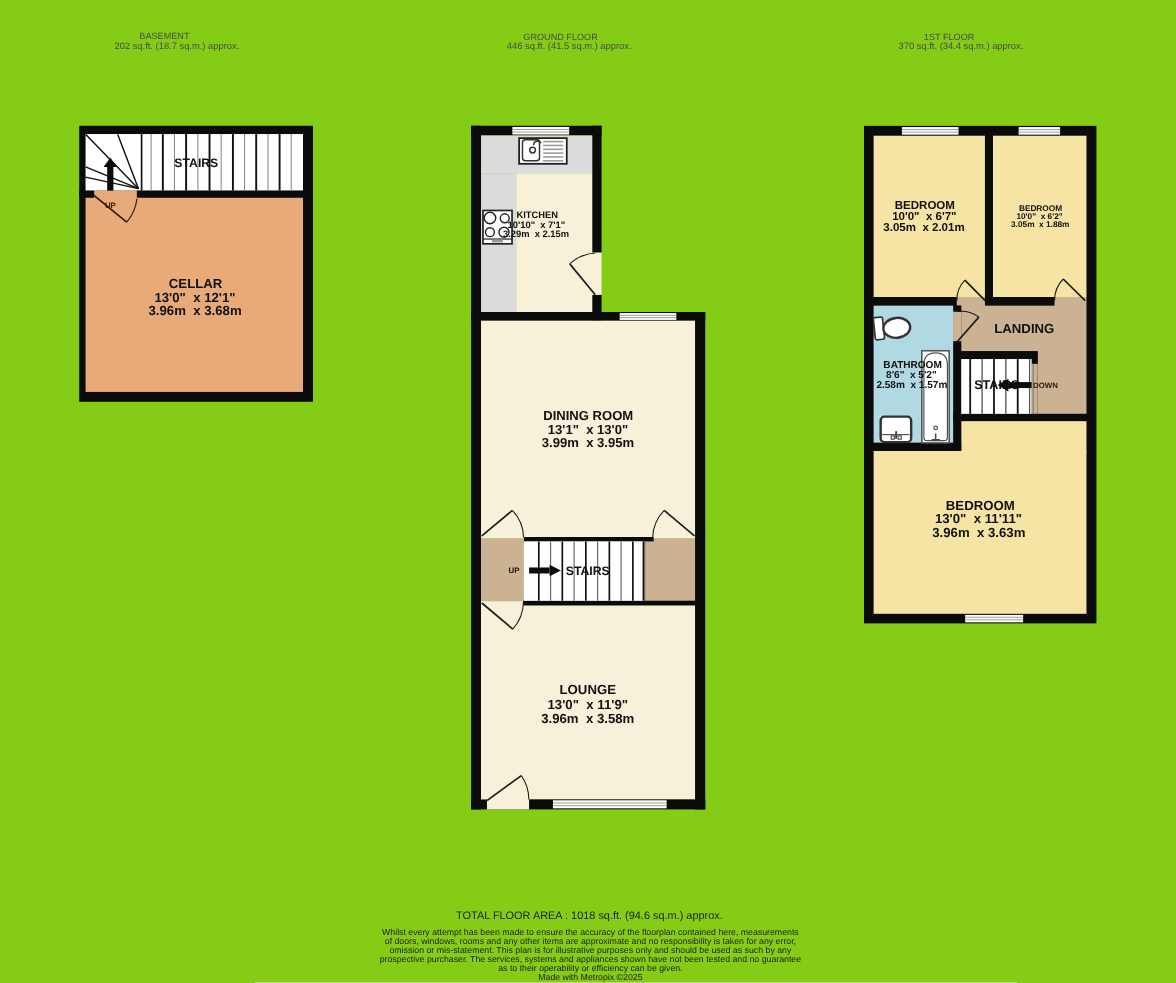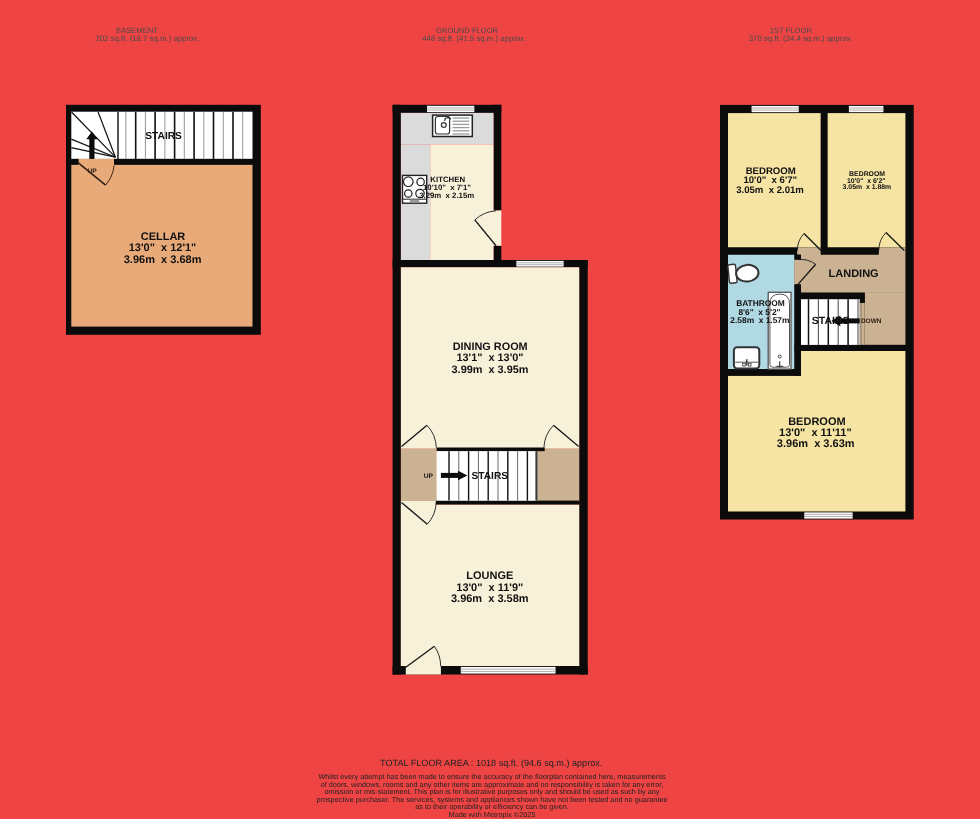--- a/index.html
+++ b/index.html
@@ -1,16 +1,16 @@
 <!DOCTYPE html>
 <html><head>
 <meta charset="utf-8">
 <style>
   html,body{margin:0;padding:0;background:#ffffff;}
-  .page{width:980px;height:819px;position:relative;background:#ef4444;overflow:hidden;}
+  .page{width:980px;height:819px;position:relative;background:#84cc16;overflow:hidden;}
   svg{position:absolute;left:0;top:0;}
   text{font-family:"Liberation Sans",sans-serif;-webkit-font-smoothing:antialiased;text-rendering:geometricPrecision;}
 </style>
 </head>
 <body>
 <div class="page">
 <svg width="980" height="819" viewBox="0 0 980 819">
 
 <g>
 <text x="137" y="32.5" font-size="7.6" fill="#4a4a4a" text-anchor="middle">BASEMENT</text>

